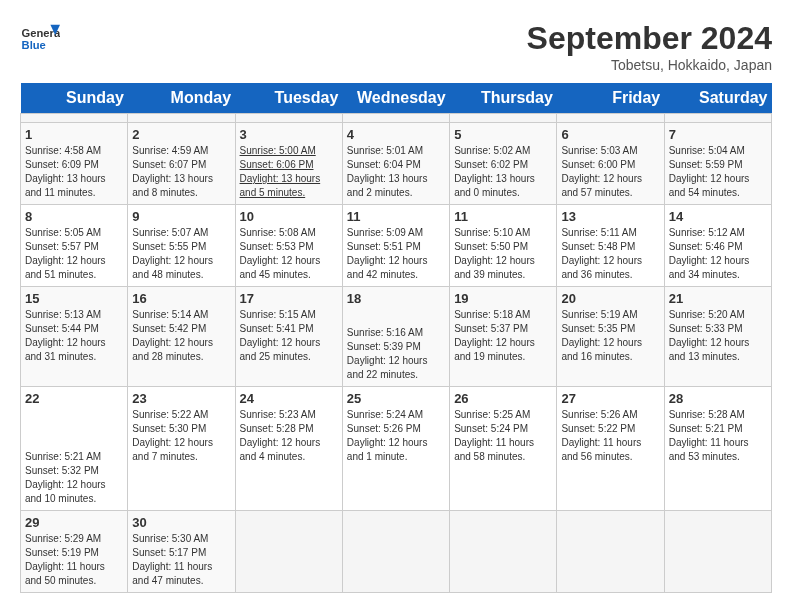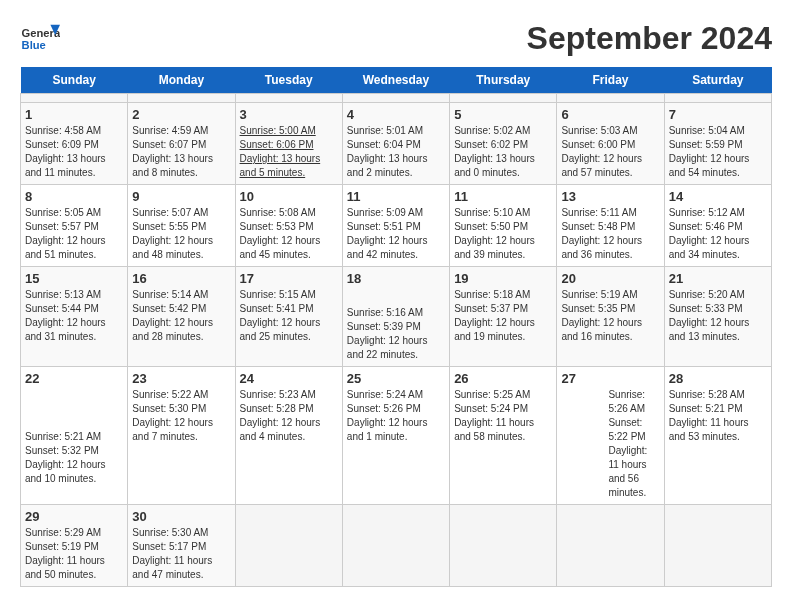--- a/index.html
+++ b/index.html
@@ -41,22 +41,22 @@
     }
     table {
       width: 100%;
       border-collapse: collapse;
       font-size: 11px;
     }
     thead tr th {
       background-color: #1565c0;
       color: #fff;
       padding: 6px 4px;
-      text-align: center;
-      font-size: 12px;
+      text-align: right;
+      font-size: 16px;
       font-weight: bold;
     }
     tbody tr td {
       border: 1px solid #ccc;
       vertical-align: top;
       padding: 4px;
       width: calc(100% / 7);
       min-height: 80px;
       background: #fff;
     }
@@ -85,20 +85,21 @@
 <div class="header">
   <div class="logo">
     <svg class="logo-icon" viewBox="0 0 50 42" width="50" height="42">
       <text x="2" y="20" font-size="14" font-weight="bold" fill="#333" font-family="Arial">General</text>
       <text x="2" y="36" font-size="14" font-weight="bold" fill="#1565c0" font-family="Arial">Blue</text>
       <polygon points="38,5 50,5 44,18" fill="#1565c0"></polygon>
     </svg>
   </div>
   <div class="title-block">
     <div class="month-title">September 2024</div>
+    <div class="subtitle">Tobetsu, Hokkaido, Japan</div>
   </div>
 </div>
 
 <table>
   <thead>
     <tr>
     <th>Sunday</th>
         <th>Monday</th>
         <th>Tuesday</th>
         <th>Wednesday</th>
@@ -275,21 +276,21 @@
 Daylight: 12 hours and 1 minute.</div>
         </td>
         <td>
           <span class="day-num">26</span>
           <div class="day-info" style="white-space: pre-line;">Sunrise: 5:25 AM
 Sunset: 5:24 PM
 Daylight: 11 hours and 58 minutes.</div>
         </td>
         <td>
           <span class="day-num">27</span>
-          <div class="day-info" style="white-space: pre-line; margin-left: 47px;">Sunrise: 5:26 AM
+          <div class="day-info" style="white-space: pre-line;">Sunrise: 5:26 AM
 Sunset: 5:22 PM
 Daylight: 11 hours and 56 minutes.</div>
         </td>
         <td>
           <span class="day-num">28</span>
           <div class="day-info" style="white-space: pre-line;">Sunrise: 5:28 AM
 Sunset: 5:21 PM
 Daylight: 11 hours and 53 minutes.</div>
         </td>
       </tr>

